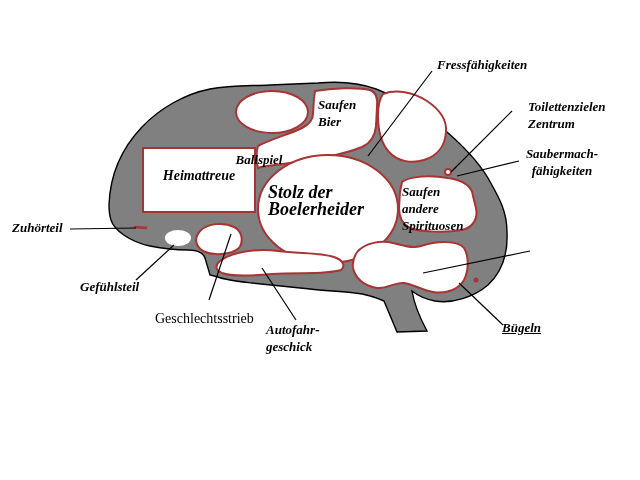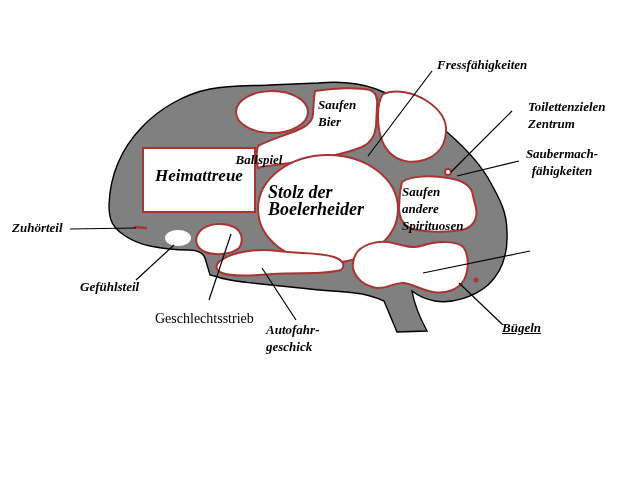--- a/index.html
+++ b/index.html
@@ -177,21 +177,21 @@
     <line class="leader" x1="70" y1="229" x2="136" y2="228"></line>
     <line class="leader" x1="174" y1="245" x2="136" y2="280"></line>
     <line class="leader" x1="231" y1="234" x2="209" y2="300"></line>
     <line class="leader" x1="262" y1="268" x2="296" y2="320"></line>
   </svg>
 
 
   <div class="lbl center" style="left:224px; top:103px; width:70px;margin-top:48px;">Ballspiel</div>
   <div class="lbl" style="left:318px; top:96px;">Saufen
 Bier</div>
-  <div class="lbl center" style="left:143px; top:167px; width:112px; font-size:17px;">Heimattreue</div>
+  <div class="lbl center" style="left:143px; top:167px; width:112px; font-size:14px;">Heimattreue</div>
   <div class="lbl" style="left:268px; top:184px; font-size:18px;">Stolz der
 Boelerheider</div>
   <div class="lbl" style="left:402px; top:183px;">Saufen
 andere
 Spirituosen</div>
 
   <div class="lbl" style="left:437px; top:56px;">Fressfähigkeiten</div>
   <div class="lbl" style="left:528px; top:98px;">Toilettenzielen
 Zentrum</div>
   <div class="lbl center" style="left:512px; top:145px; width:100px;">Saubermach-

